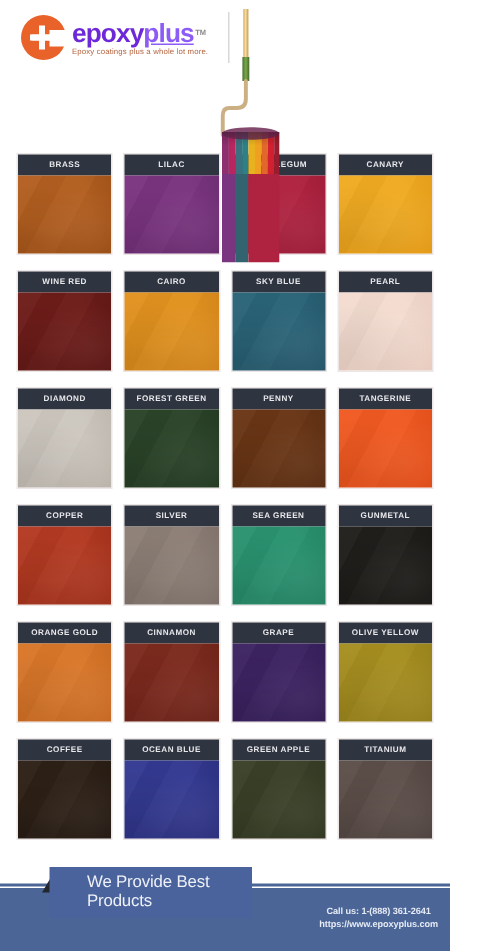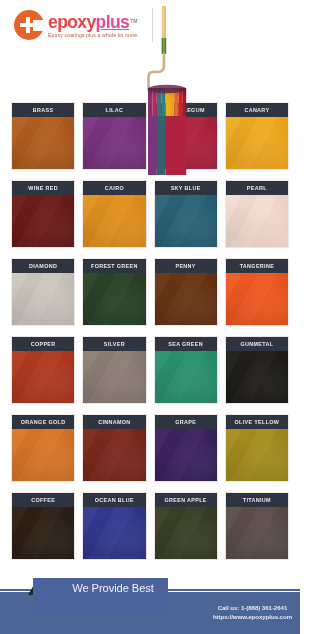--- a/index.html
+++ b/index.html
@@ -64,22 +64,22 @@
     z-index: 3;
   }
   .logo-text-block { position: relative; padding-top: 1px; }
   .logo-word {
     font-size: 17.5px;
     font-weight: bold;
     letter-spacing: -0.6px;
     line-height: 18px;
     white-space: nowrap;
   }
-  .logo-word .a { color: #ef4444; }
-  .logo-word .b { color: #ec4899; text-decoration: underline; }
+  .logo-word .a { color: #6d28d9; }
+  .logo-word .b { color: #8b5cf6; text-decoration: underline; }
   .logo-tm {
     display: inline-block;
     font-size: 5px;
     font-weight: bold;
     color: #8a8a8a;
     letter-spacing: 0;
     vertical-align: 5px;
     line-height: 5px;
     margin-left: 1px;
   }
@@ -182,21 +182,20 @@
     border-bottom: 17px solid #22262e;
     z-index: 5;
   }
   .tab {
     position: absolute;
     left: 33px; top: 578px;
     width: 135px; height: 34px;
     background: #4a639d;
     z-index: 6;
     padding: 4px 0 0 25px;
-    text-align: center;
   }
   .tab span {
     display: block;
     font-size: 11.2px;
     color: #eef1f7;
     line-height: 13px;
     letter-spacing: -0.1px;
   }
   .contact {
     position: absolute;
@@ -479,19 +478,20 @@
           </div>
         </div>
       </div>
     </div>
 
   <div class="footer-rule"></div>
   <div class="footer-band"></div>
   <div class="tab-corner"></div>
   <div class="tab">
     <span>We Provide Best</span>
+    <span>Products</span>
   </div>
   <div class="contact">
     <div>Call us: 1-(888) 361-2641</div>
     <div>https://www.epoxyplus.com</div>
   </div>
 
 </div>
 
 </body></html>

